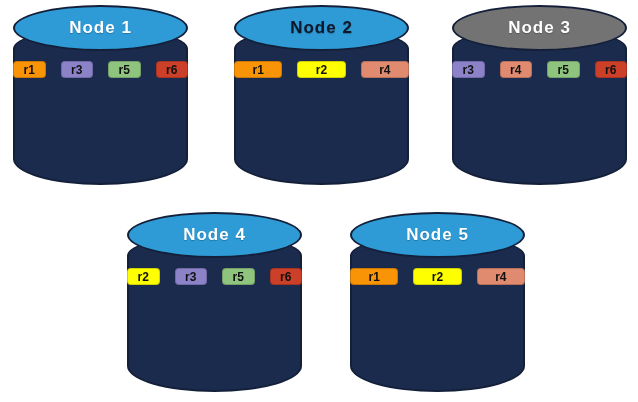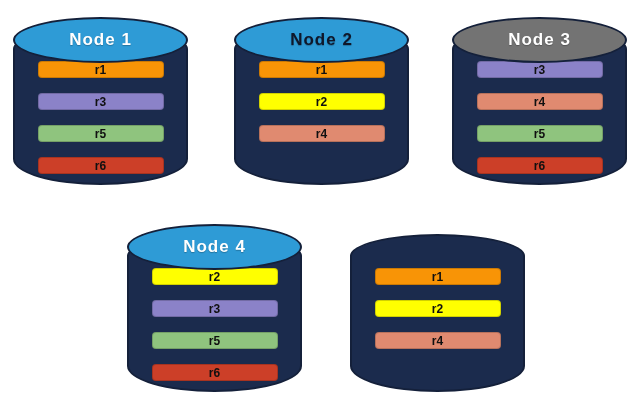--- a/index.html
+++ b/index.html
@@ -42,21 +42,21 @@
     top: 22px;              
     bottom: 0;
     background: #1b2b4d;
     border-radius: 50% / 22px 22px 26px 26px;
     border: 2px solid #14203a;
     box-sizing: border-box;
   }
   .cyl-top {
     position: absolute;
     left: 0;
-    top: 12px;
+    top: 0;
     width: 100%;
     height: 46px;
     background: #2e9bd6;
     border-radius: 50%;
     border: 2px solid #14203a;
     box-sizing: border-box;
     display: flex;
     align-items: center;
     justify-content: center;
   }
@@ -68,21 +68,21 @@
     white-space: nowrap;
     text-shadow: 0 1px 1px rgba(0,0,0,0.25);
   }
 
   .records {
     position: absolute;
     left: 0;
     right: 0;
     top: 56px;
     display: flex;
-    flex-direction: column;
+    flex-direction: row;
     align-items: center;
     gap: 15px;
   }
   .record {
     width: 72%;
     height: 17px;
     border-radius: 4px;
     border: 1px solid rgba(0,0,0,0.18);
     box-sizing: border-box;
     display: flex;
@@ -190,15 +190,18 @@
           <div class="record" style="background: rgb(248, 148, 6);">
             <span style="color: rgb(16, 16, 16);">r1</span>
           </div>
           <div class="record" style="background: rgb(255, 255, 0);">
             <span style="color: rgb(16, 16, 16);">r2</span>
           </div>
           <div class="record" style="background: rgb(224, 138, 112);">
             <span style="color: rgb(16, 16, 16);">r4</span>
           </div>
         </div>
+        <div class="cyl-top" style="background: rgb(46, 155, 214); border-color: rgb(20, 32, 58);">
+          <div class="node-label" style="color: rgb(255, 255, 255);">Node 5</div>
+        </div>
       </div>
     </div>
   </div>
 
 </body></html>

